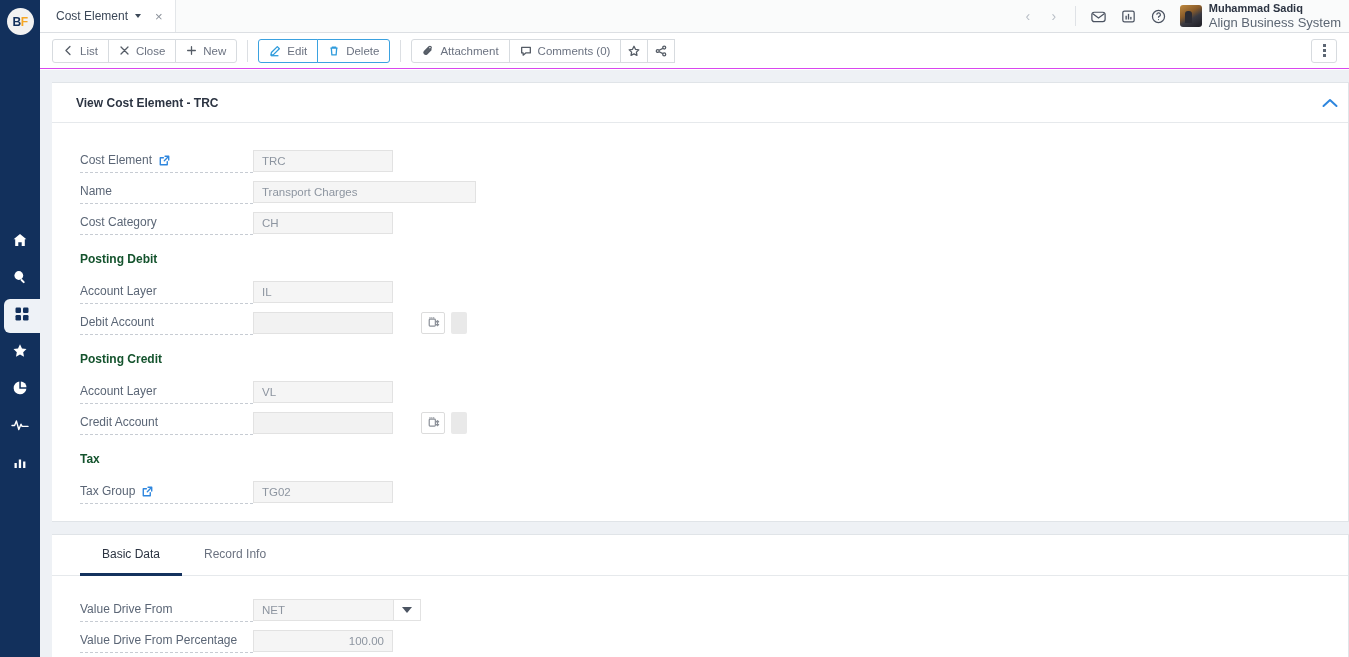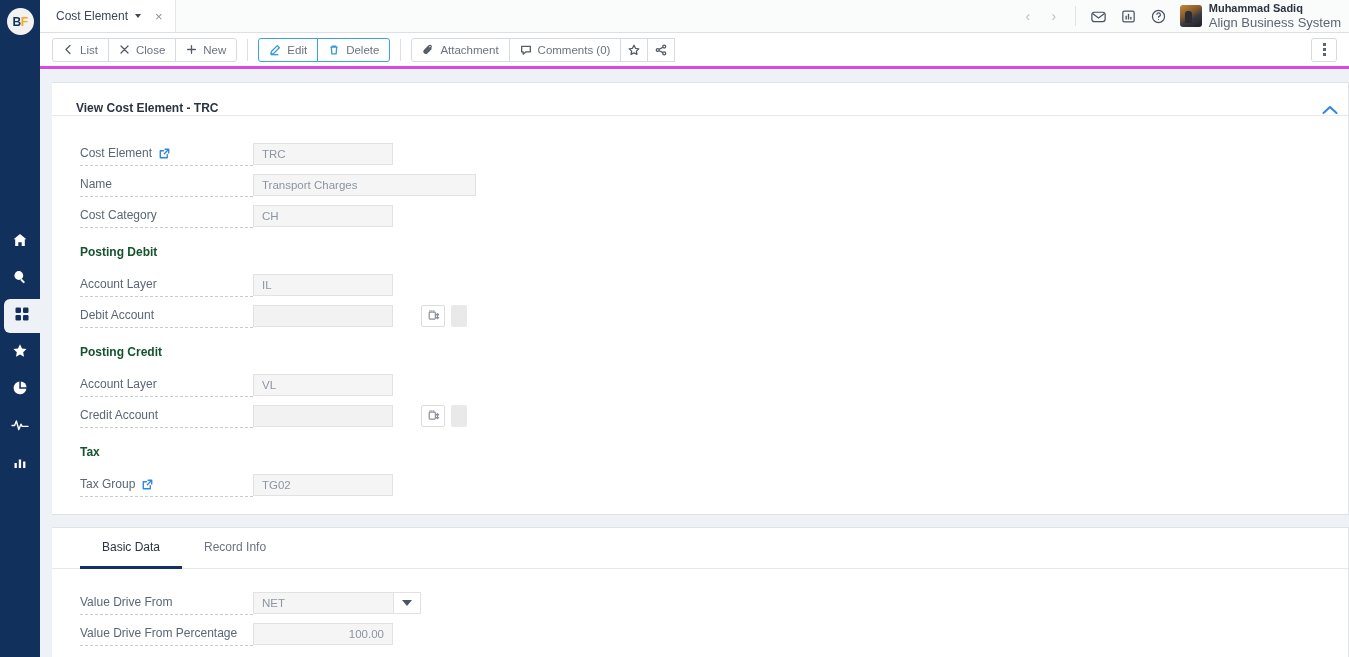--- a/index.html
+++ b/index.html
@@ -75,21 +75,21 @@
     content:""; position:absolute; left:5px; top:6px; width:7px; height:12px;
     background:#2b2b33; border-radius:3px 3px 0 0;
   }
   .user-text { line-height: 1.18; }
   .user-name { font-size: 11px; font-weight: bold; color: #2c3442; }
   .user-org { font-size: 13px; color: #5c6673; }
 
   
   .toolbar {
     position: absolute; left: 40px; top: 33px; right: 0; height: 36px;
-    background: #ffffff; border-bottom: 3px solid #d946ef;
+    background: #ffffff; border-bottom: 1px solid #d946ef;
     display: flex; align-items: center; padding: 0 12px;
   }
   .btn-group { display: flex; align-items: stretch; }
   .tb-btn {
     height: 24px; display: flex; align-items: center; gap: 6px;
     padding: 0 10px; font-size: 11.5px; color: #6b7280;
     border: 1px solid #d7dbdf; background: #fff; cursor: pointer;
     margin-left: -1px; white-space: nowrap;
   }
   .btn-group .tb-btn:first-child { margin-left: 0; border-radius: 3px 0 0 3px; }
@@ -117,21 +117,21 @@
     background: #eef1f5; padding: 12px 0 0 12px; overflow: hidden;
   }
   .card {
     background: #ffffff; border: 1px solid #e0e4e8;
     border-left: none; border-right: none;
     margin-bottom: 12px;
   }
   .card-inner-border { border: 1px solid #e0e4e8; border-left: none; }
 
   .card-head {
-    height: 33px; display: flex; align-items: flex-end; justify-content: space-between;
+    height: 40px; display: flex; align-items: center; justify-content: space-between;
     padding: 0 10px 0 24px; border-bottom: 1px solid #e6e9ec;
   }
   .card-title { font-size: 12px; font-weight: bold; color: #2c3442; }
   .collapse-chevron { cursor: pointer; line-height: 0; }
   .collapse-chevron svg { stroke: #2e86de; fill: none; stroke-width: 2; }
 
   .card-body { padding: 22px 0 14px 28px; }
 
   .frow { display: flex; align-items: center; height: 31px; }
   .flabel {

